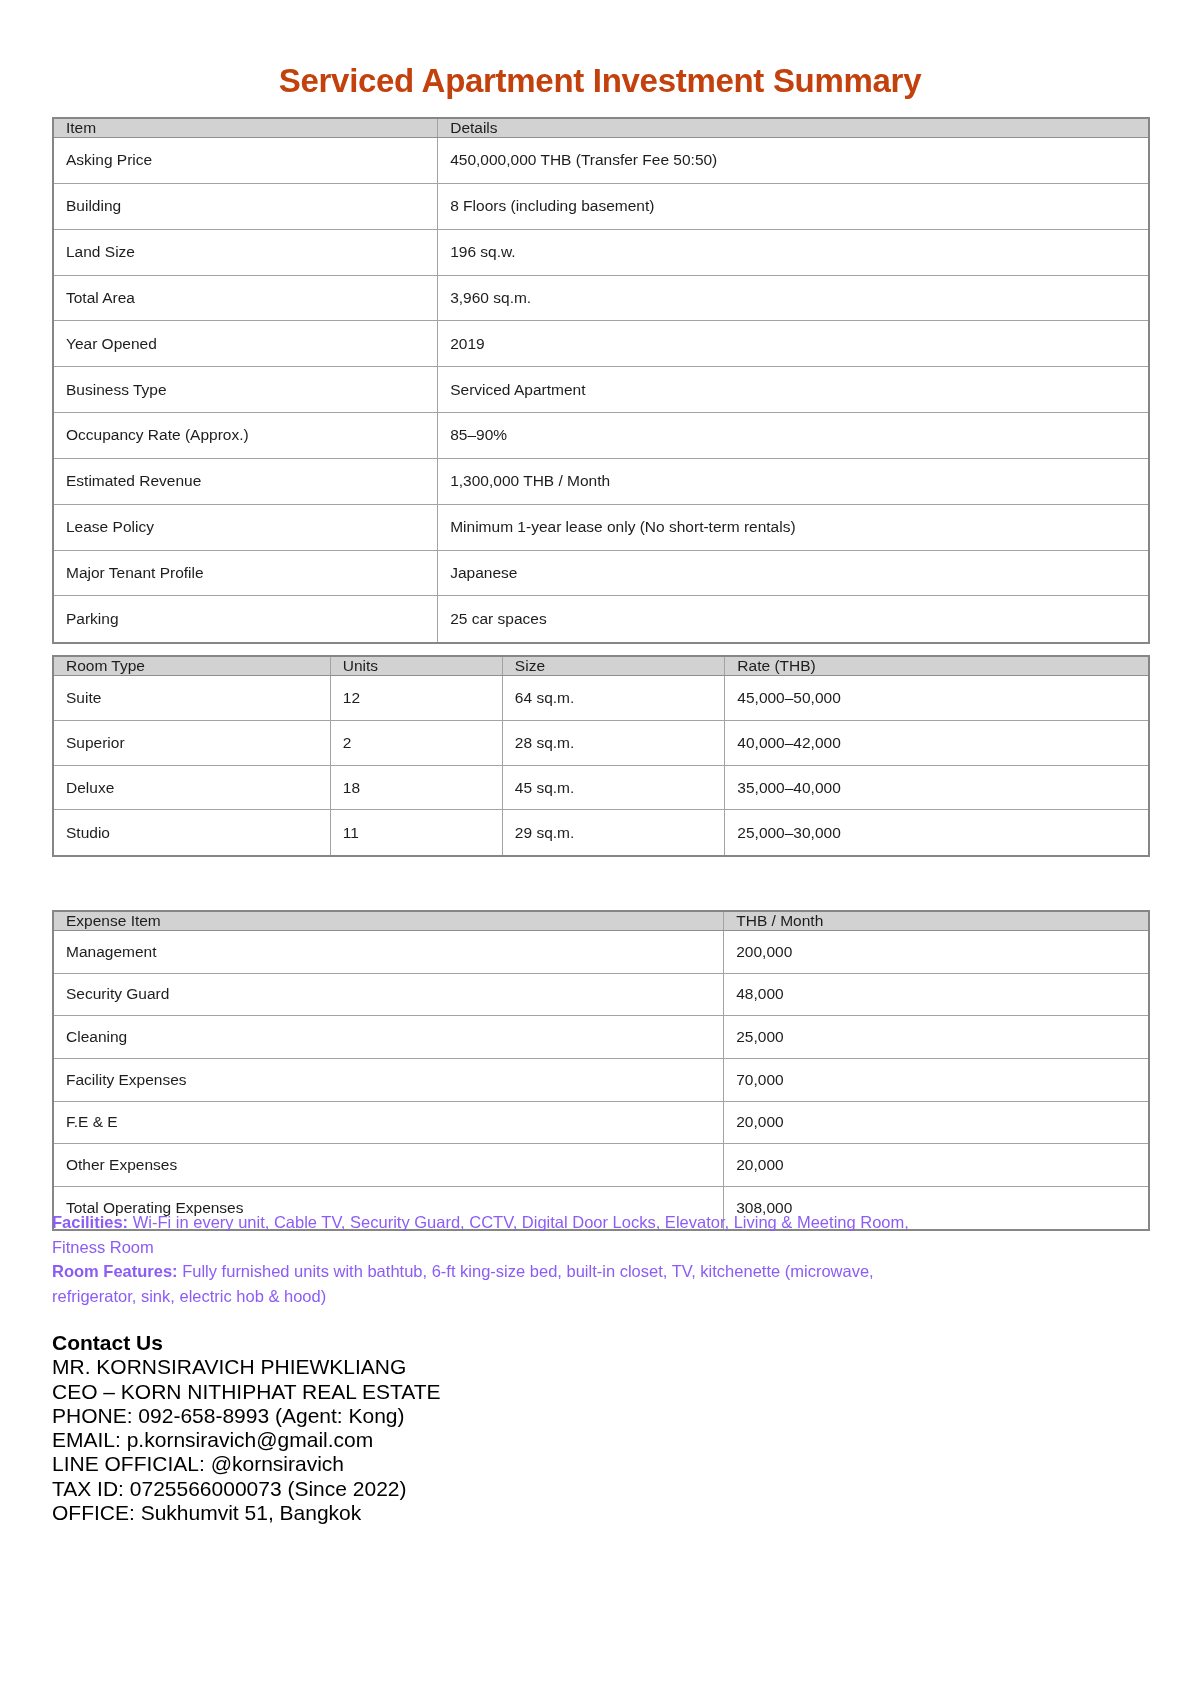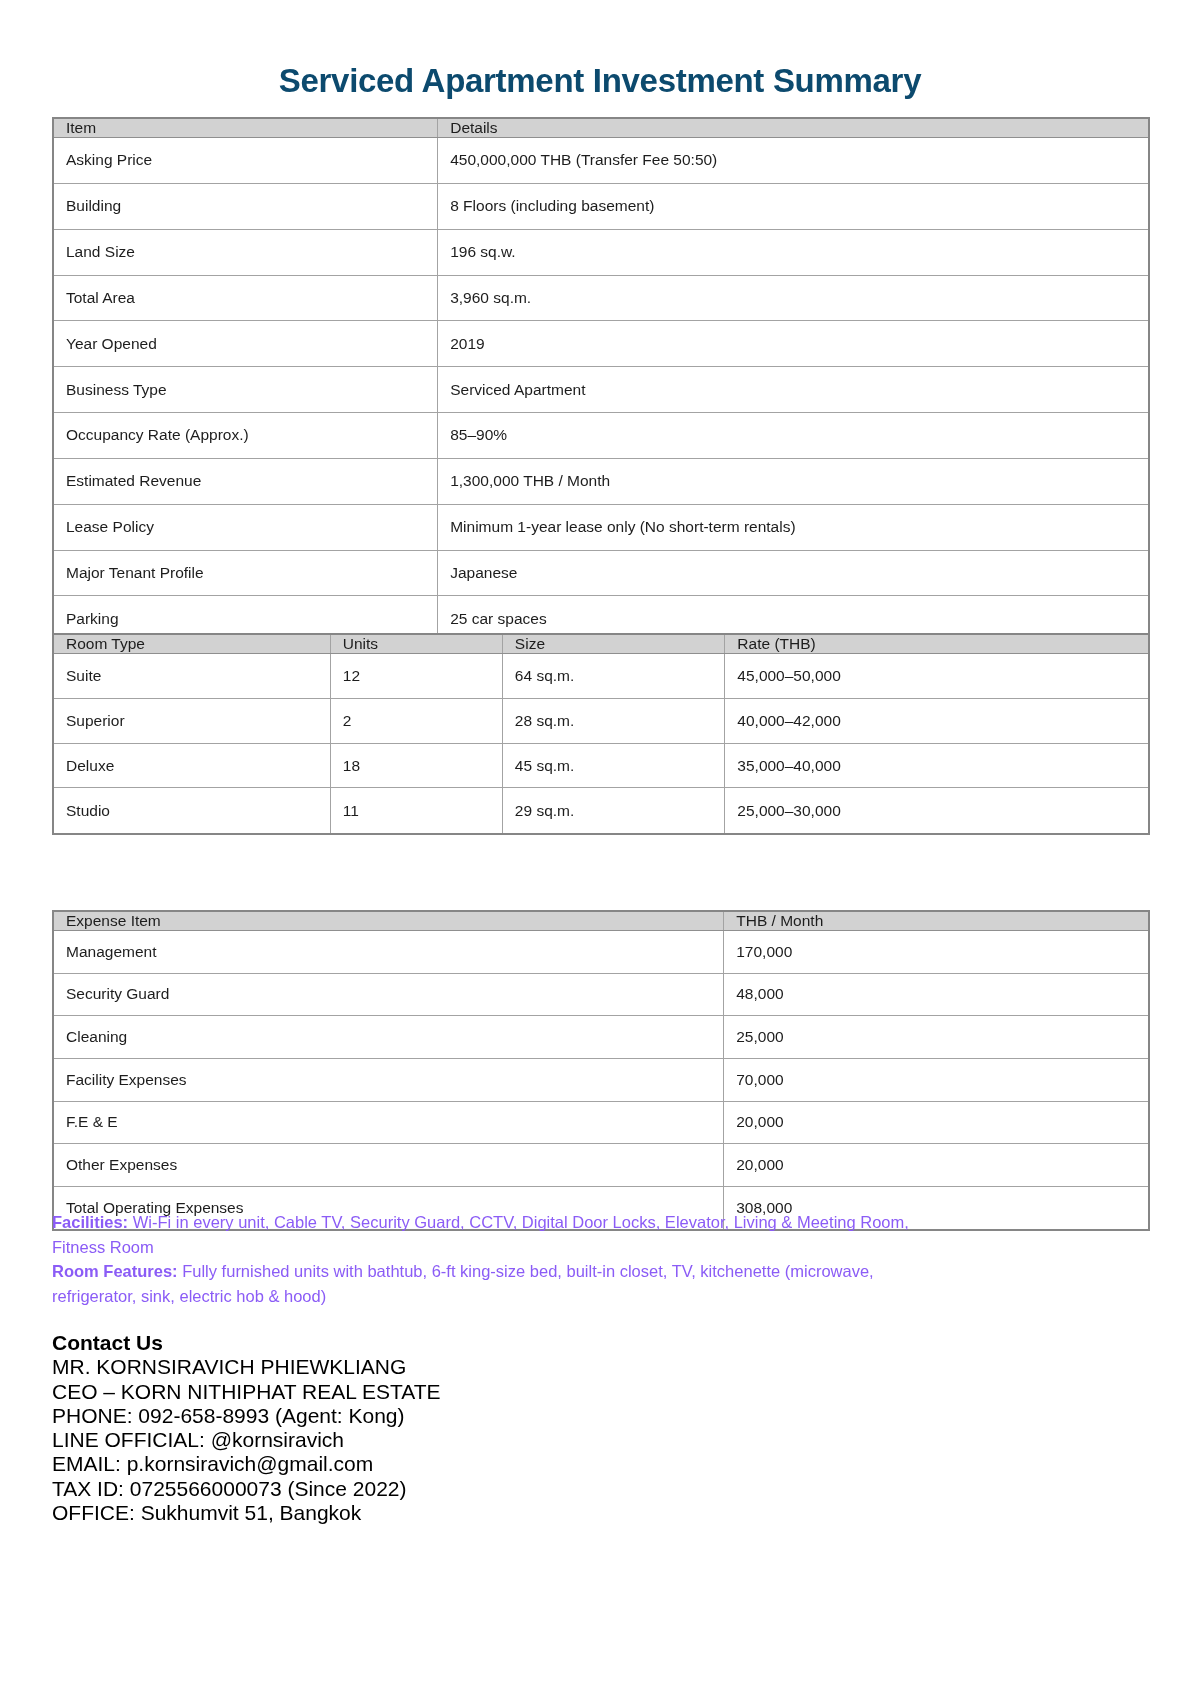--- a/index.html
+++ b/index.html
@@ -9,21 +9,21 @@
     font-family:"Liberation Sans", sans-serif;
     color:#1a1a1a;
     position:relative;
   }
   .page-title{
     position:absolute;
     top:62px;left:0;width:1200px;
     text-align:center;
     font-size:33px;
     font-weight:bold;
-    color:#0c4a6e;
+    color:#c2410c;
     letter-spacing:-0.3px;
   }
   table.doc{
     position:absolute;
     left:52px;width:1098px;
     border-collapse:collapse;
     table-layout:fixed;
     font-size:15.5px;
     color:#1d1d1d;
   }
@@ -38,21 +38,21 @@
   }
   table.doc thead th{
     background:#d2d2d2;
     border-bottom:1px solid #8f8f8f;
   }
   table.doc{
     border:2px solid #868686;
     outline:none;
   }
   #summary-table{top:117px;height:527px;}
-  #room-table{top:633px;height:202px;}
+  #room-table{top:655px;height:202px;}
   #expense-table{top:910px;height:321px;}
   .notes{
     position:absolute;
     top:1210px;left:52px;width:1104px;
     font-size:16.5px;
     line-height:24.5px;
     color:#8b5cf6;
   }
   .contact{
     position:absolute;
@@ -177,21 +177,21 @@
     </colgroup>
 <thead>
       <tr>
         <th>Expense Item</th>
         <th>THB / Month</th>
       </tr>
     </thead>
     <tbody>
       <tr>
         <td>Management</td>
-        <td>170,000</td>
+        <td>200,000</td>
       </tr>
       <tr>
         <td>Security Guard</td>
         <td>48,000</td>
       </tr>
       <tr>
         <td>Cleaning</td>
         <td>25,000</td>
       </tr>
       <tr>
@@ -219,18 +219,18 @@
     <div><span class="bold">Room Features:</span> Fully furnished units with bathtub, 6-ft king-size bed, built-in closet, TV, kitchenette (microwave,</div>
     <div>refrigerator, sink, electric hob &amp; hood)</div>
   </div>
 
 <div class="contact">
   <div class="bold">Contact Us</div>
   <div>
       <div>MR. KORNSIRAVICH PHIEWKLIANG</div>
       <div>CEO – KORN NITHIPHAT REAL ESTATE</div>
       <div>PHONE: 092-658-8993 (Agent: Kong)</div>
+      <div>EMAIL: p.kornsiravich@gmail.com</div>
       <div>LINE OFFICIAL: @kornsiravich</div>
-      <div>EMAIL: p.kornsiravich@gmail.com</div>
       <div>TAX ID: 0725566000073 (Since 2022)</div>
       <div>OFFICE: Sukhumvit 51, Bangkok</div>
     </div>
 </div>
 
 </body></html>

